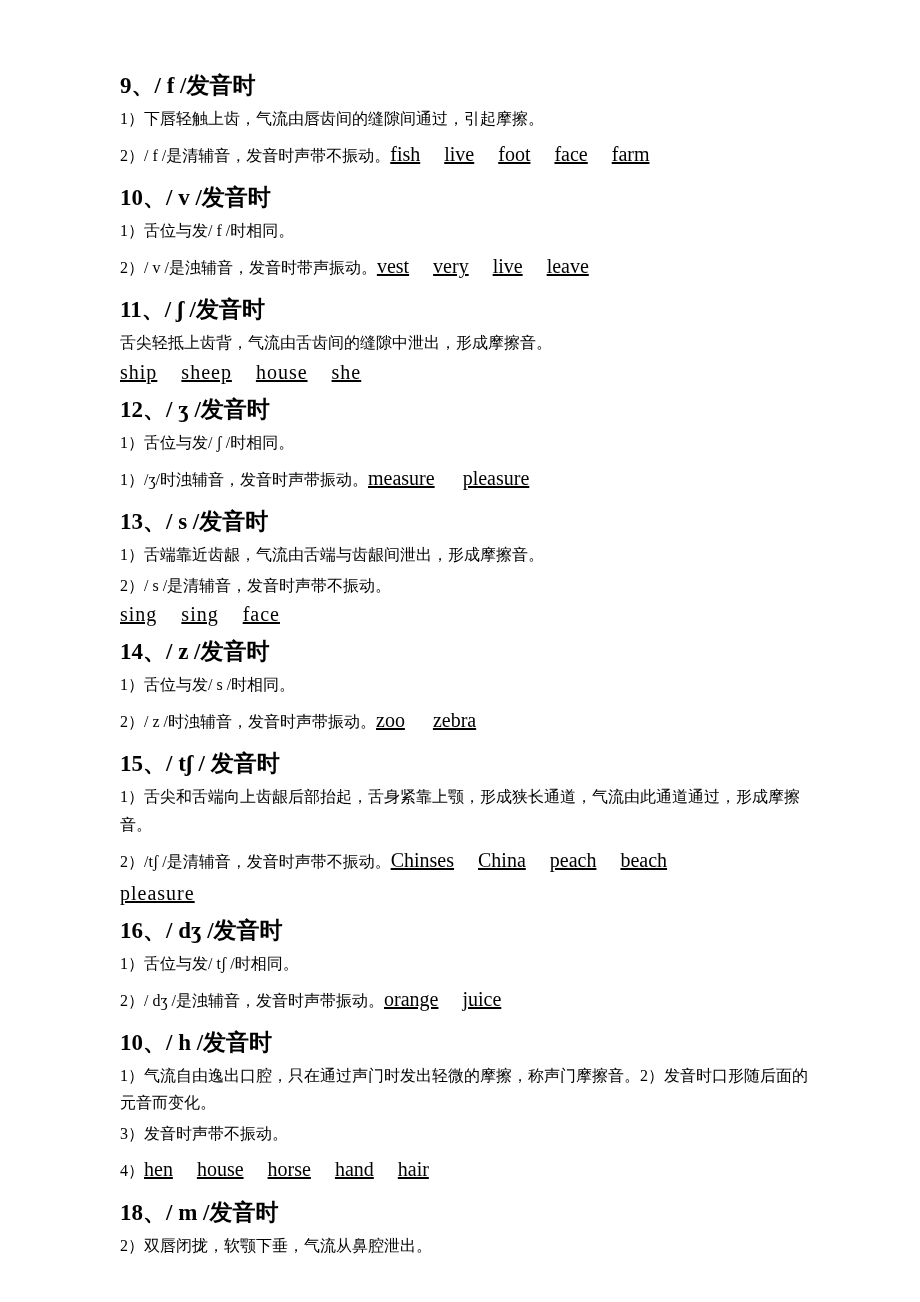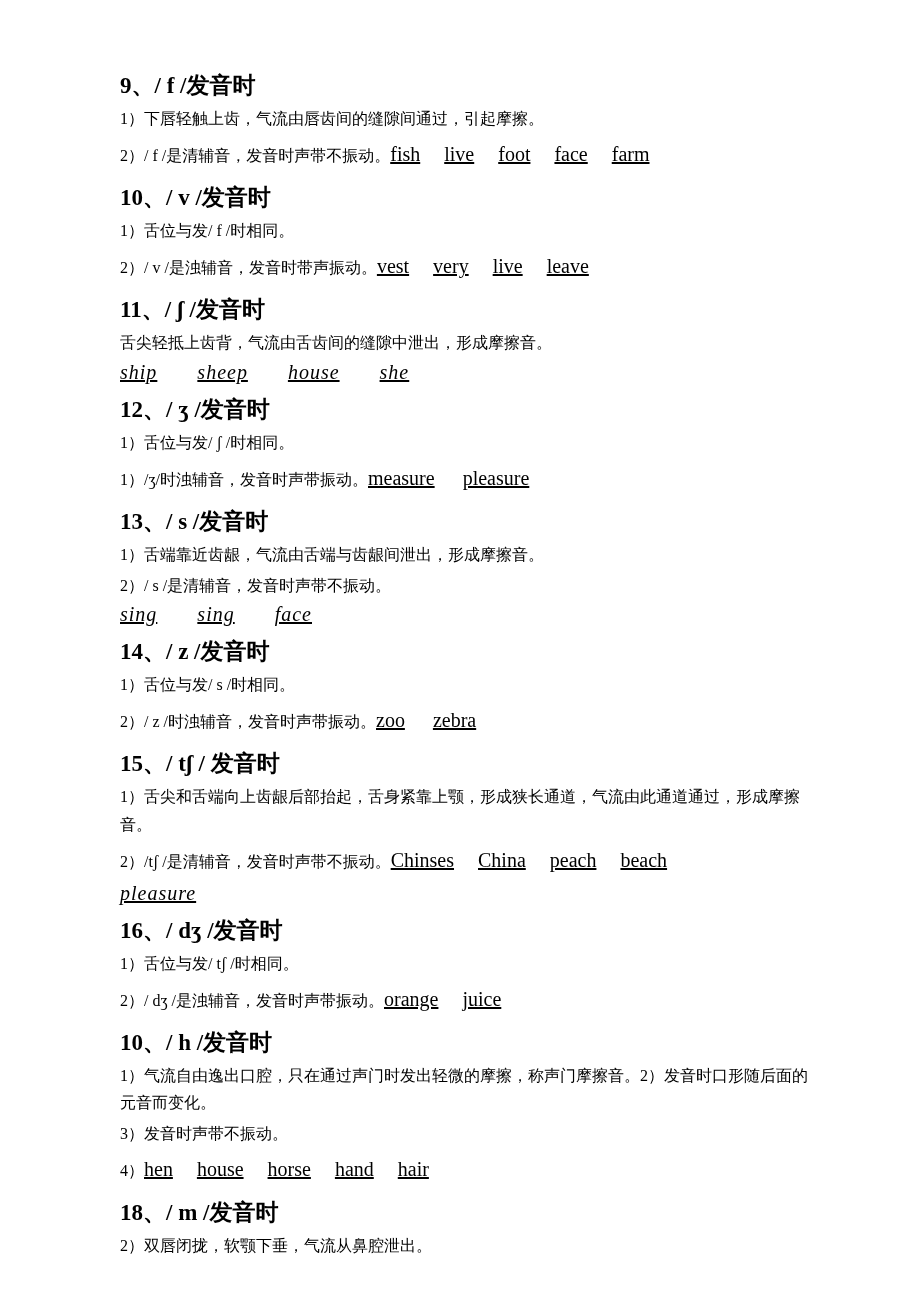--- a/index.html
+++ b/index.html
@@ -26,26 +26,25 @@
       margin-top: 10px;
     }
     .line {
       margin-bottom: 4px;
       line-height: 1.7;
       font-size: 16px;
     }
     .example-line {
       display: flex;
       flex-wrap: wrap;
-      gap: 0px 40px;
+      gap: 0px 24px;
       margin-bottom: 6px;
       margin-top: 2px;
       font-size: 18px;
       align-items: flex-end;
-      font-style: italic;
     }
     .word {
       text-decoration: underline;
       font-family: "Times New Roman", serif;
       font-size: 20px;
       letter-spacing: 1px;
     }
     .word-inline {
       text-decoration: underline;
       font-family: "Times New Roman", serif;

